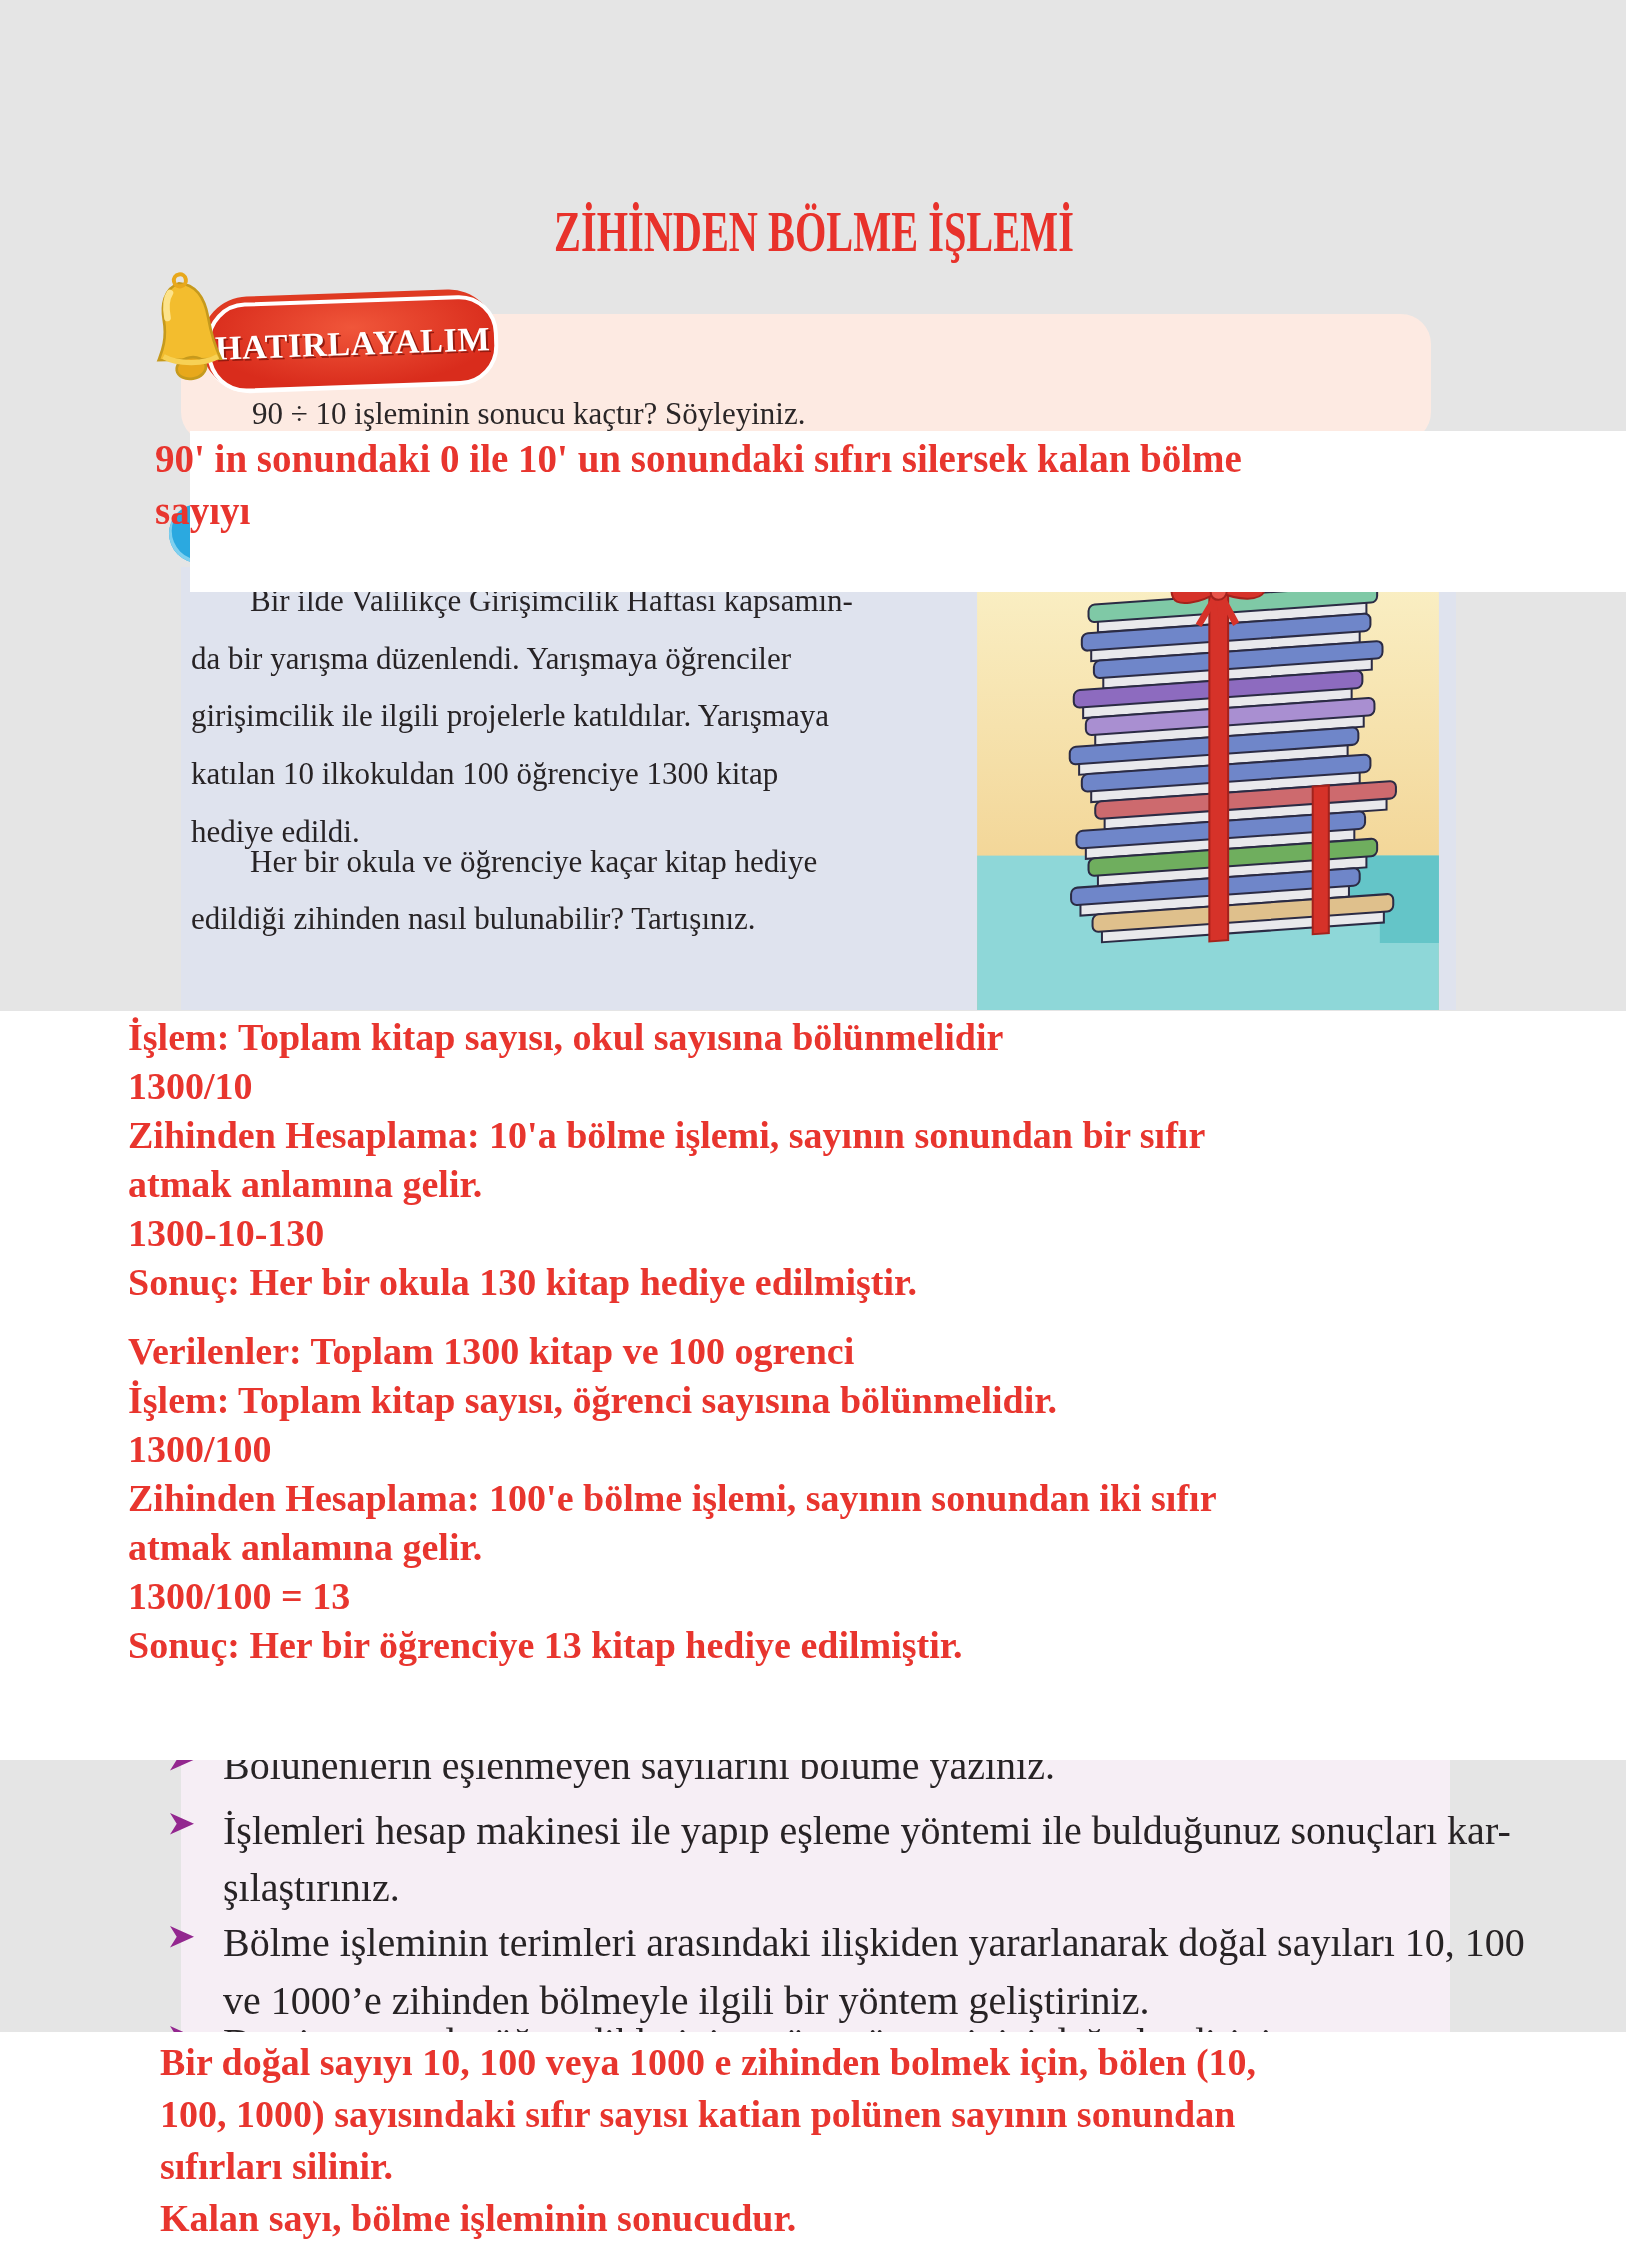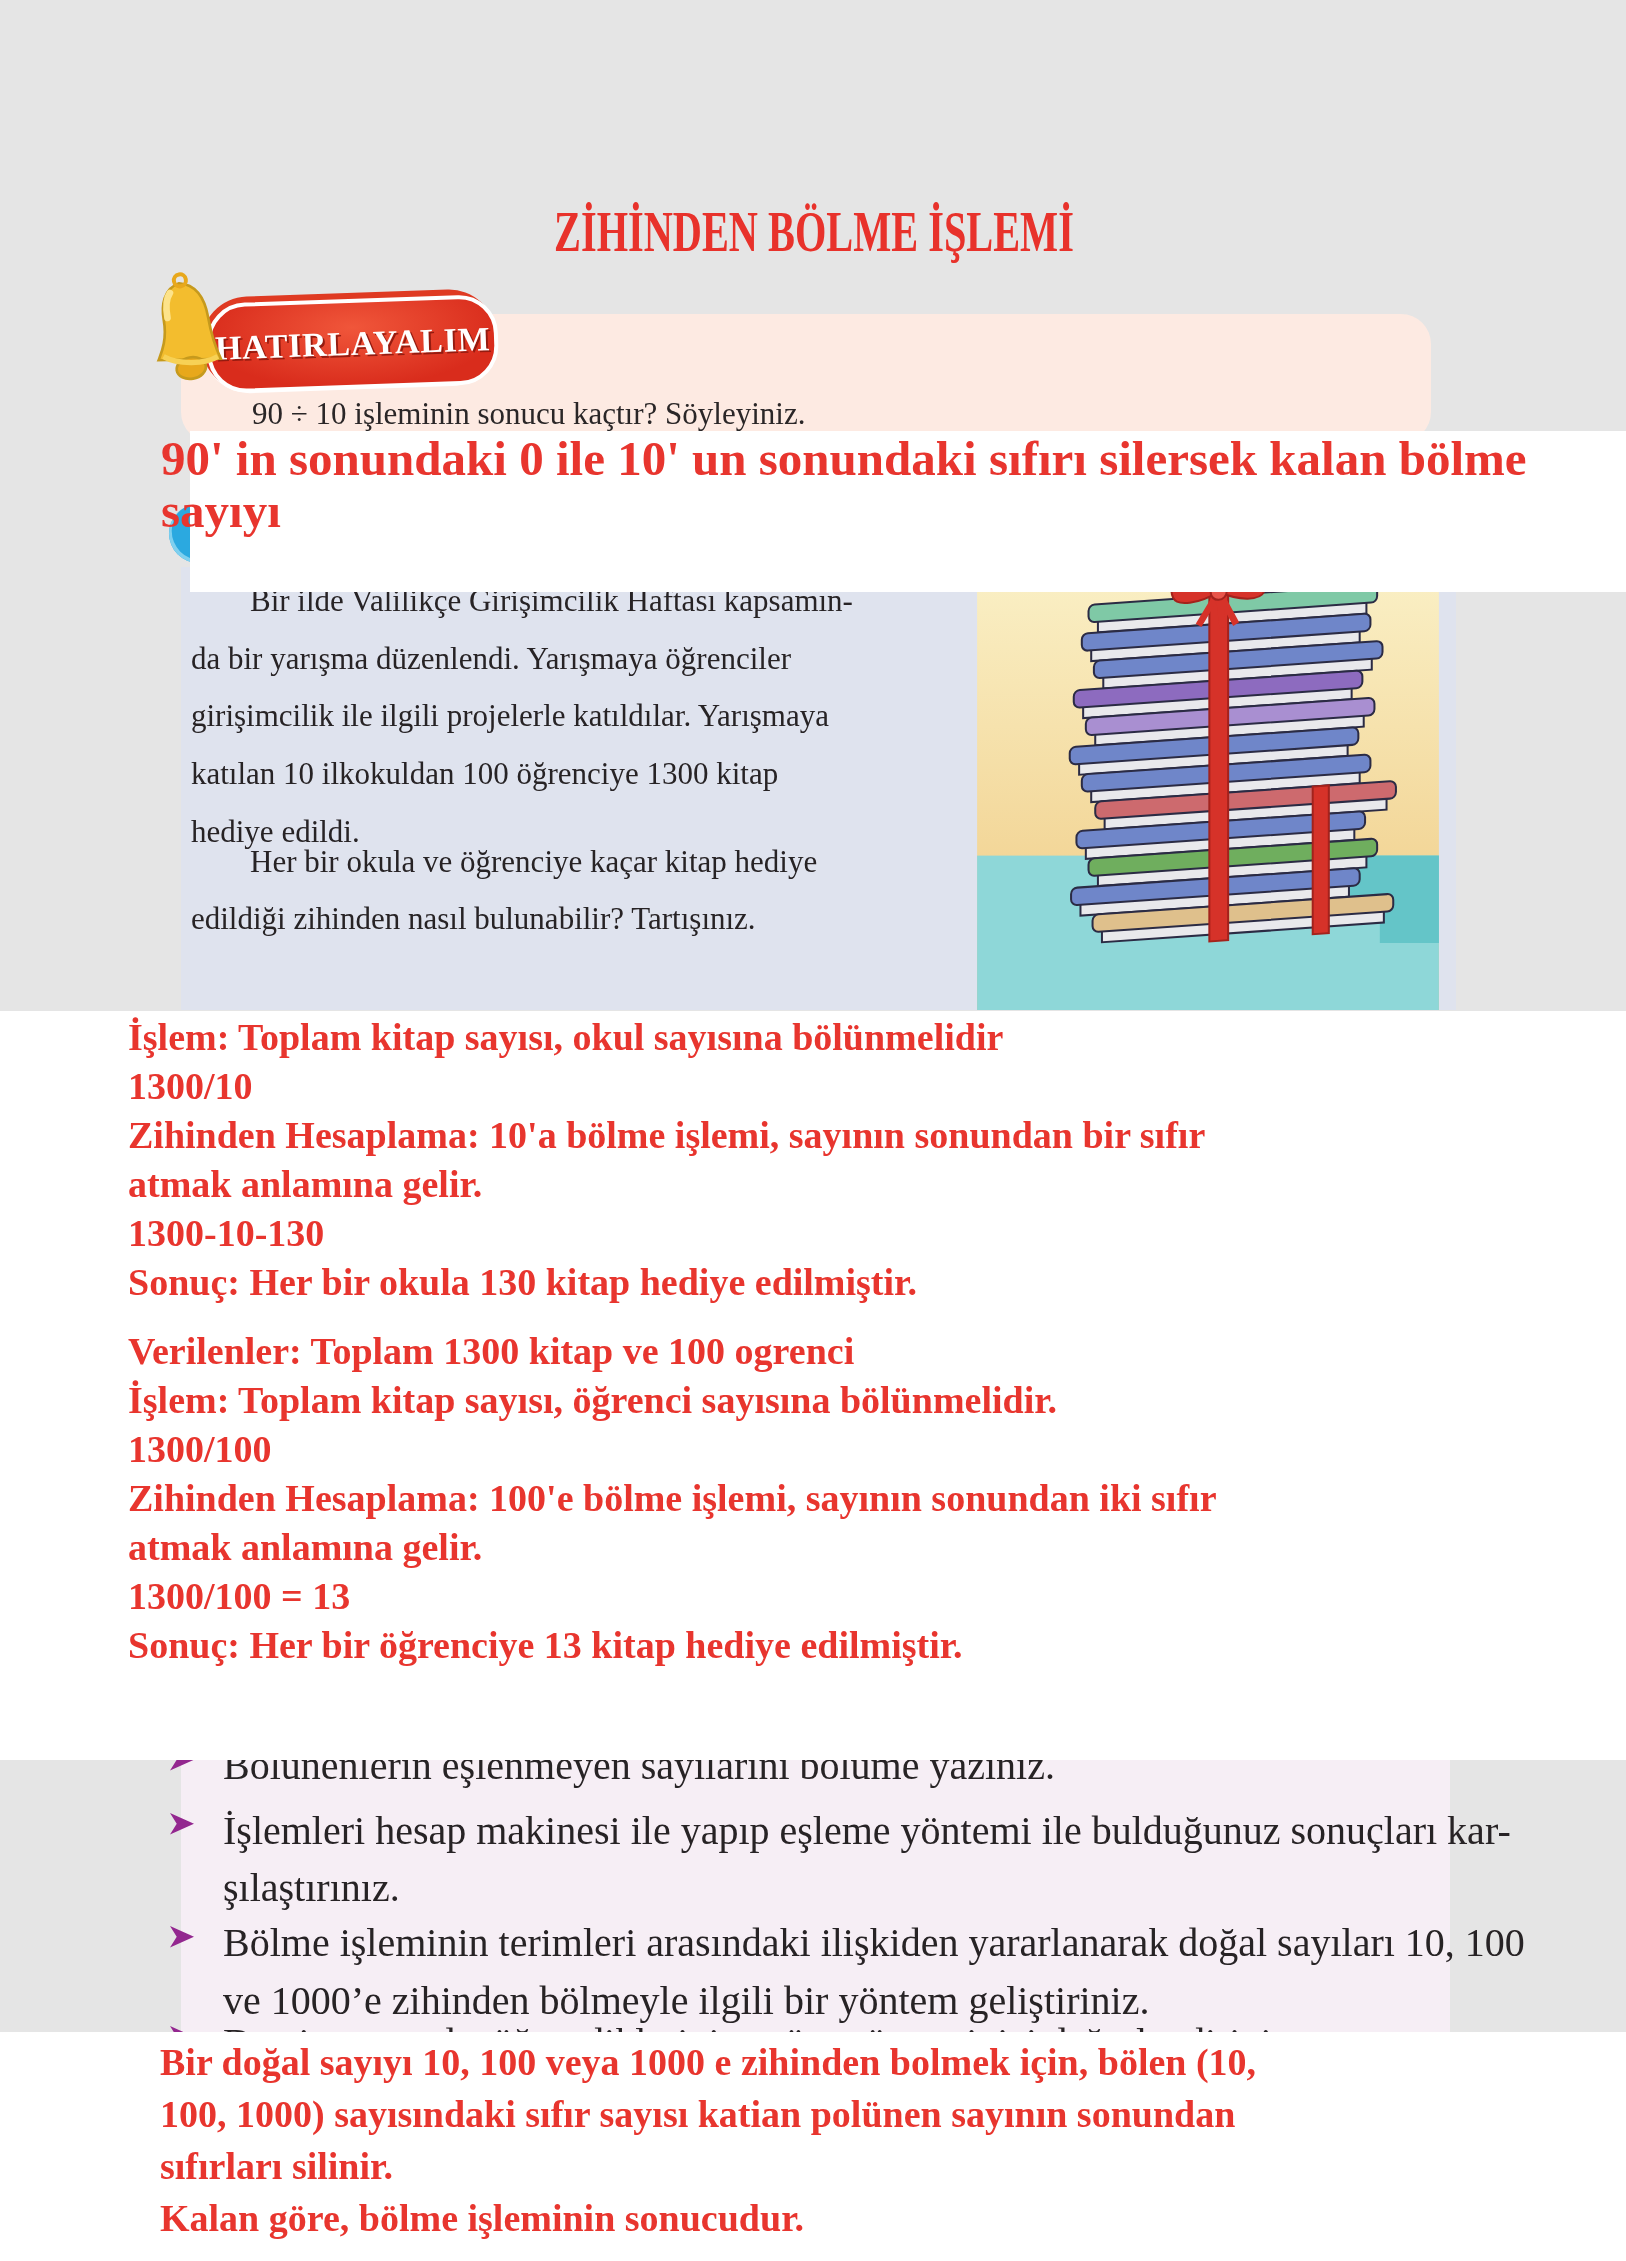--- a/index.html
+++ b/index.html
@@ -45,21 +45,21 @@
                 clip-path:polygon(0 0,100% 50%,0 100%,28% 50%);}
 
   
   .overlay{position:absolute;background:#ffffff;z-index:2;}
   .ov-a{left:190px;top:431px;width:1437px;height:161px;}
   .ov-b{left:0;top:1011px;width:1627px;height:749px;}
   .ov-c{left:0;top:2032px;width:1627px;height:229px;}
 
   
   .red-block{position:absolute;z-index:3;color:#e8352e;font-weight:bold;}
-  .red-top{left:161px;top:433px;font-size:49px;line-height:52px;}
+  .red-top{left:155px;top:433px;font-size:39px;line-height:52px;}
   .red-mid{left:128px;top:1013px;font-size:38px;line-height:49px;}
   .red-bottom{left:128px;top:2036px;font-size:38px;line-height:52px;margin-left:32px;}
   .red-block div{white-space:nowrap;}
   .red-mid .gap{margin-top:20px;}
 </style>
 </head>
 <body>
 
 <div class="page">
 
@@ -186,17 +186,17 @@
     <div>Zihinden Hesaplama: 100'e bölme işlemi, sayının sonundan iki sıfır</div>
     <div>atmak anlamına gelir.</div>
     <div>1300/100 = 13</div>
     <div>Sonuç: Her bir öğrenciye 13 kitap hediye edilmiştir.</div>
   </div>
 
   <div class="red-block red-bottom">
     <div>Bir doğal sayıyı 10, 100 veya 1000 e zihinden bolmek için, bölen (10,</div>
     <div>100, 1000) sayısındaki sıfır sayısı katian polünen sayının sonundan</div>
     <div>sıfırları silinir.</div>
-    <div>Kalan göre, bölme işleminin sonucudur.</div>
+    <div>Kalan sayı, bölme işleminin sonucudur.</div>
   </div>
 
 </div>
 
 
 </body></html>

